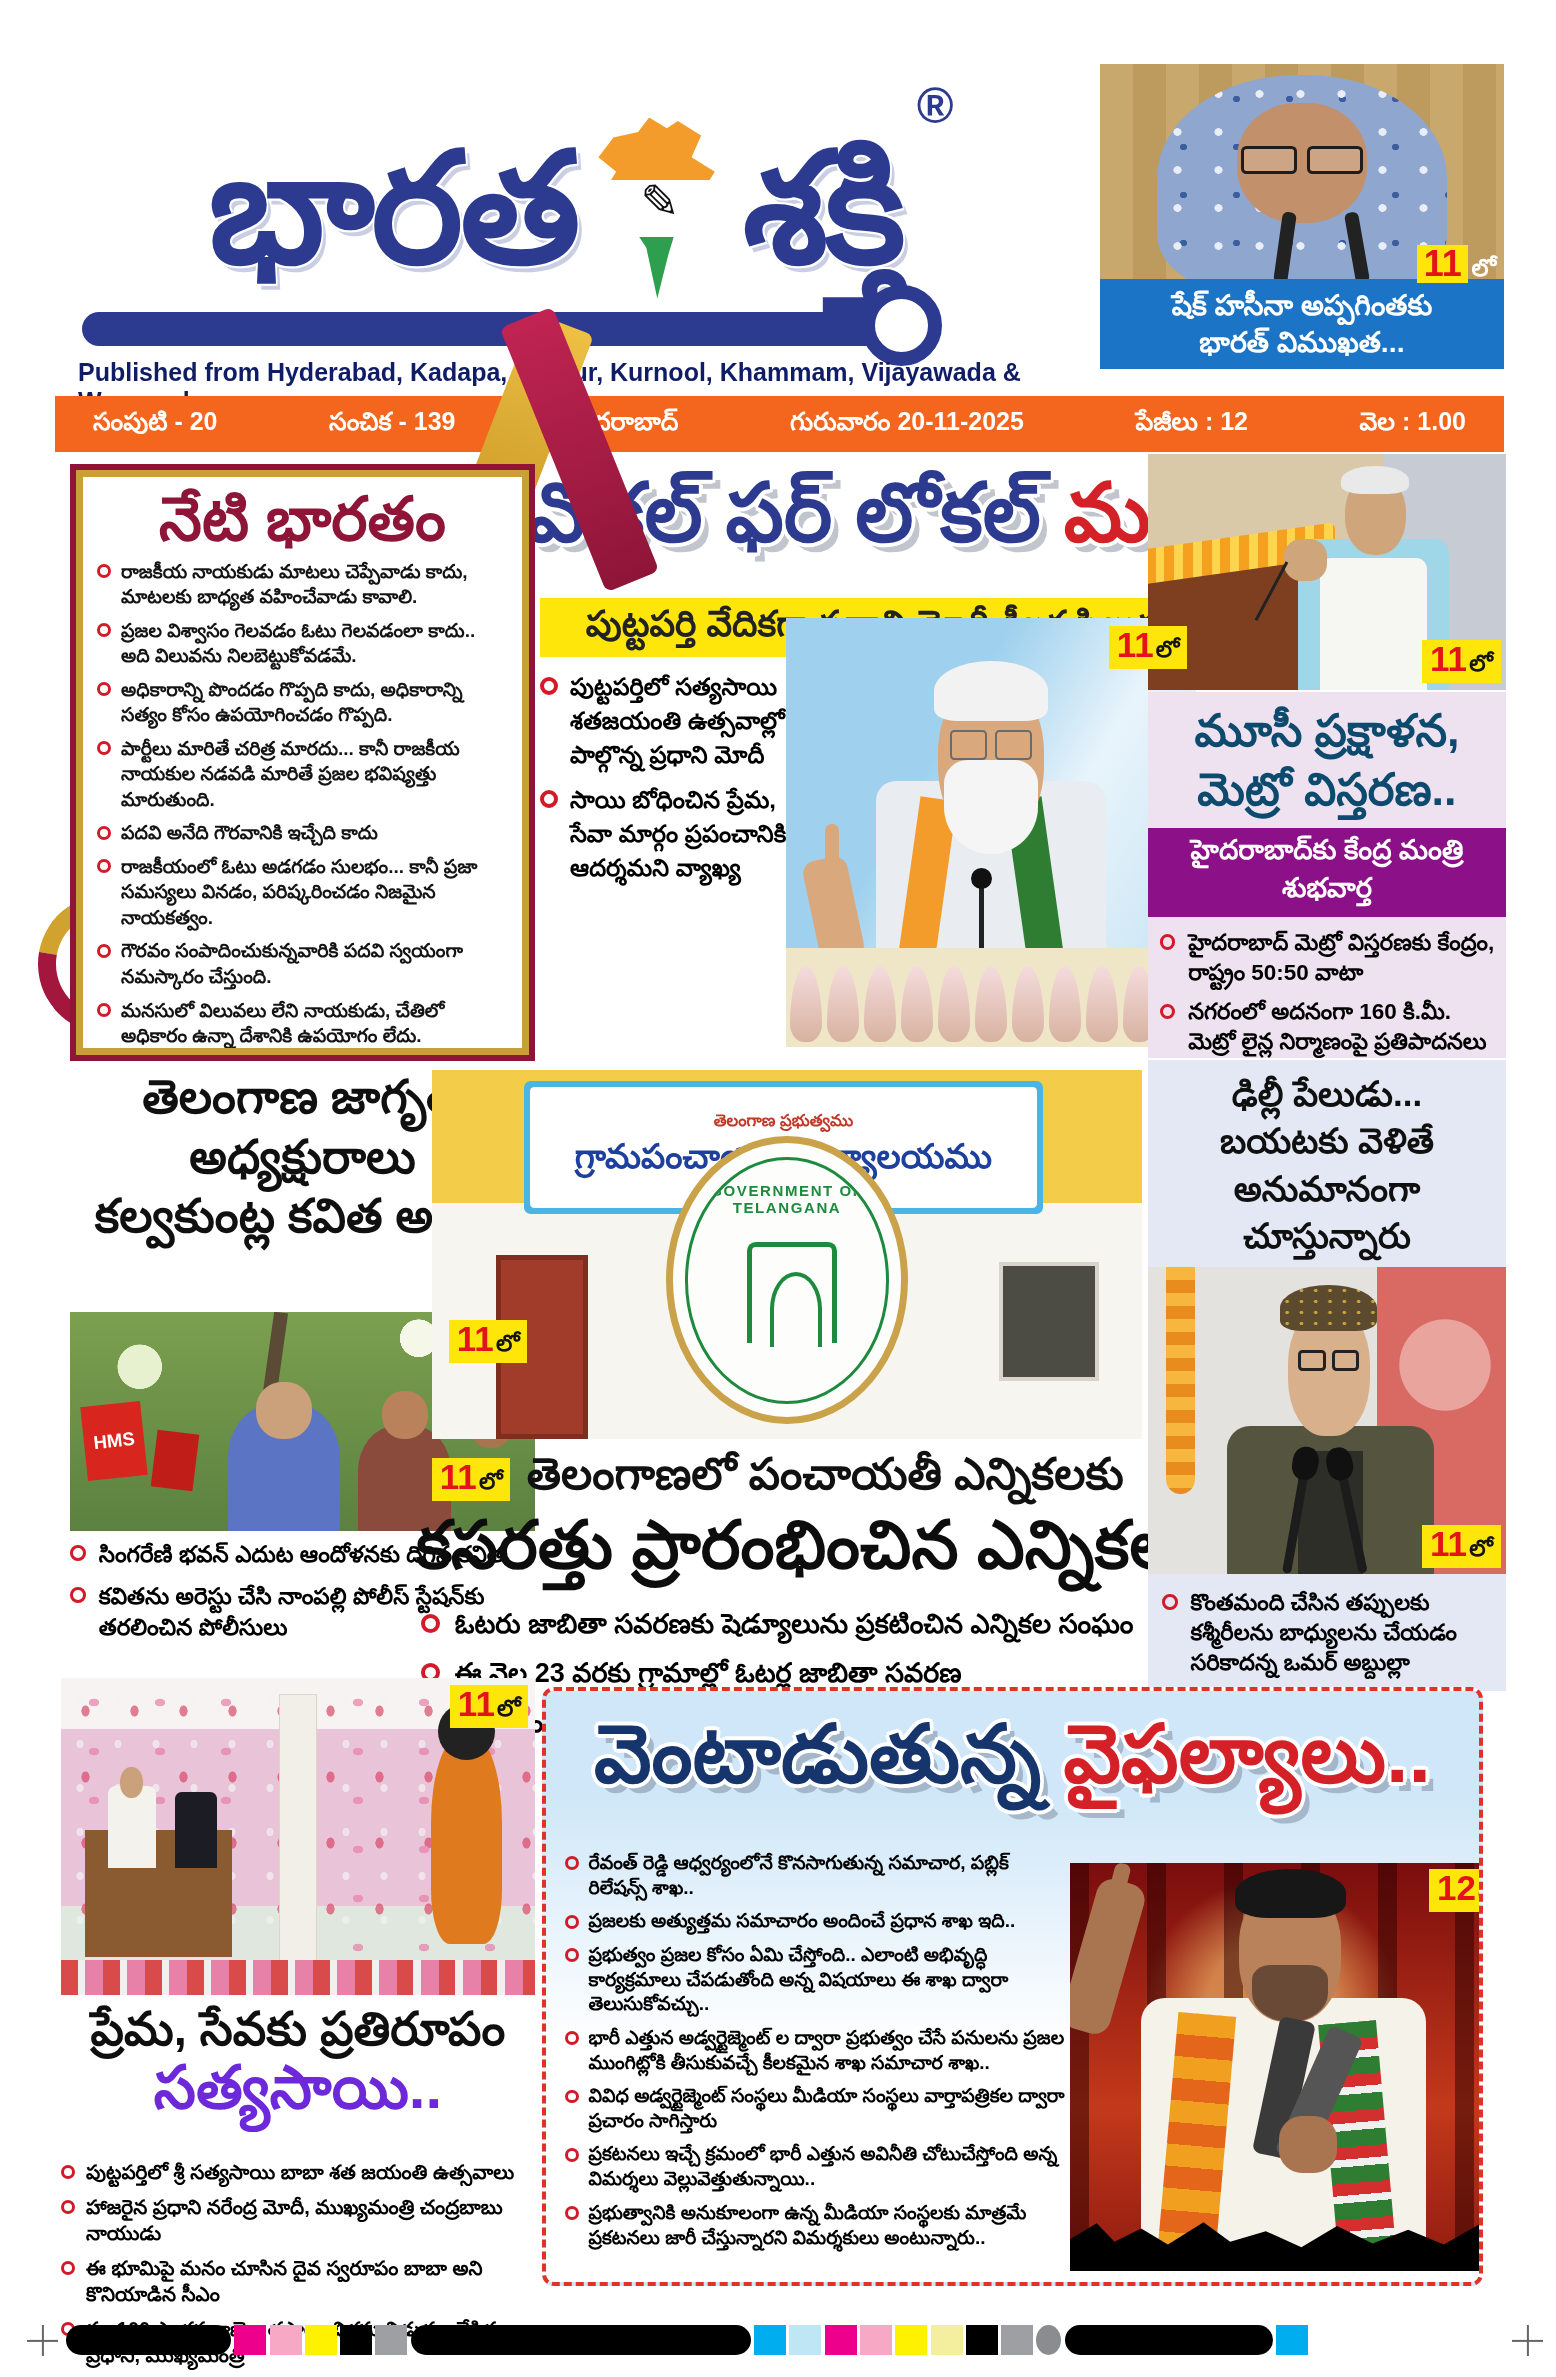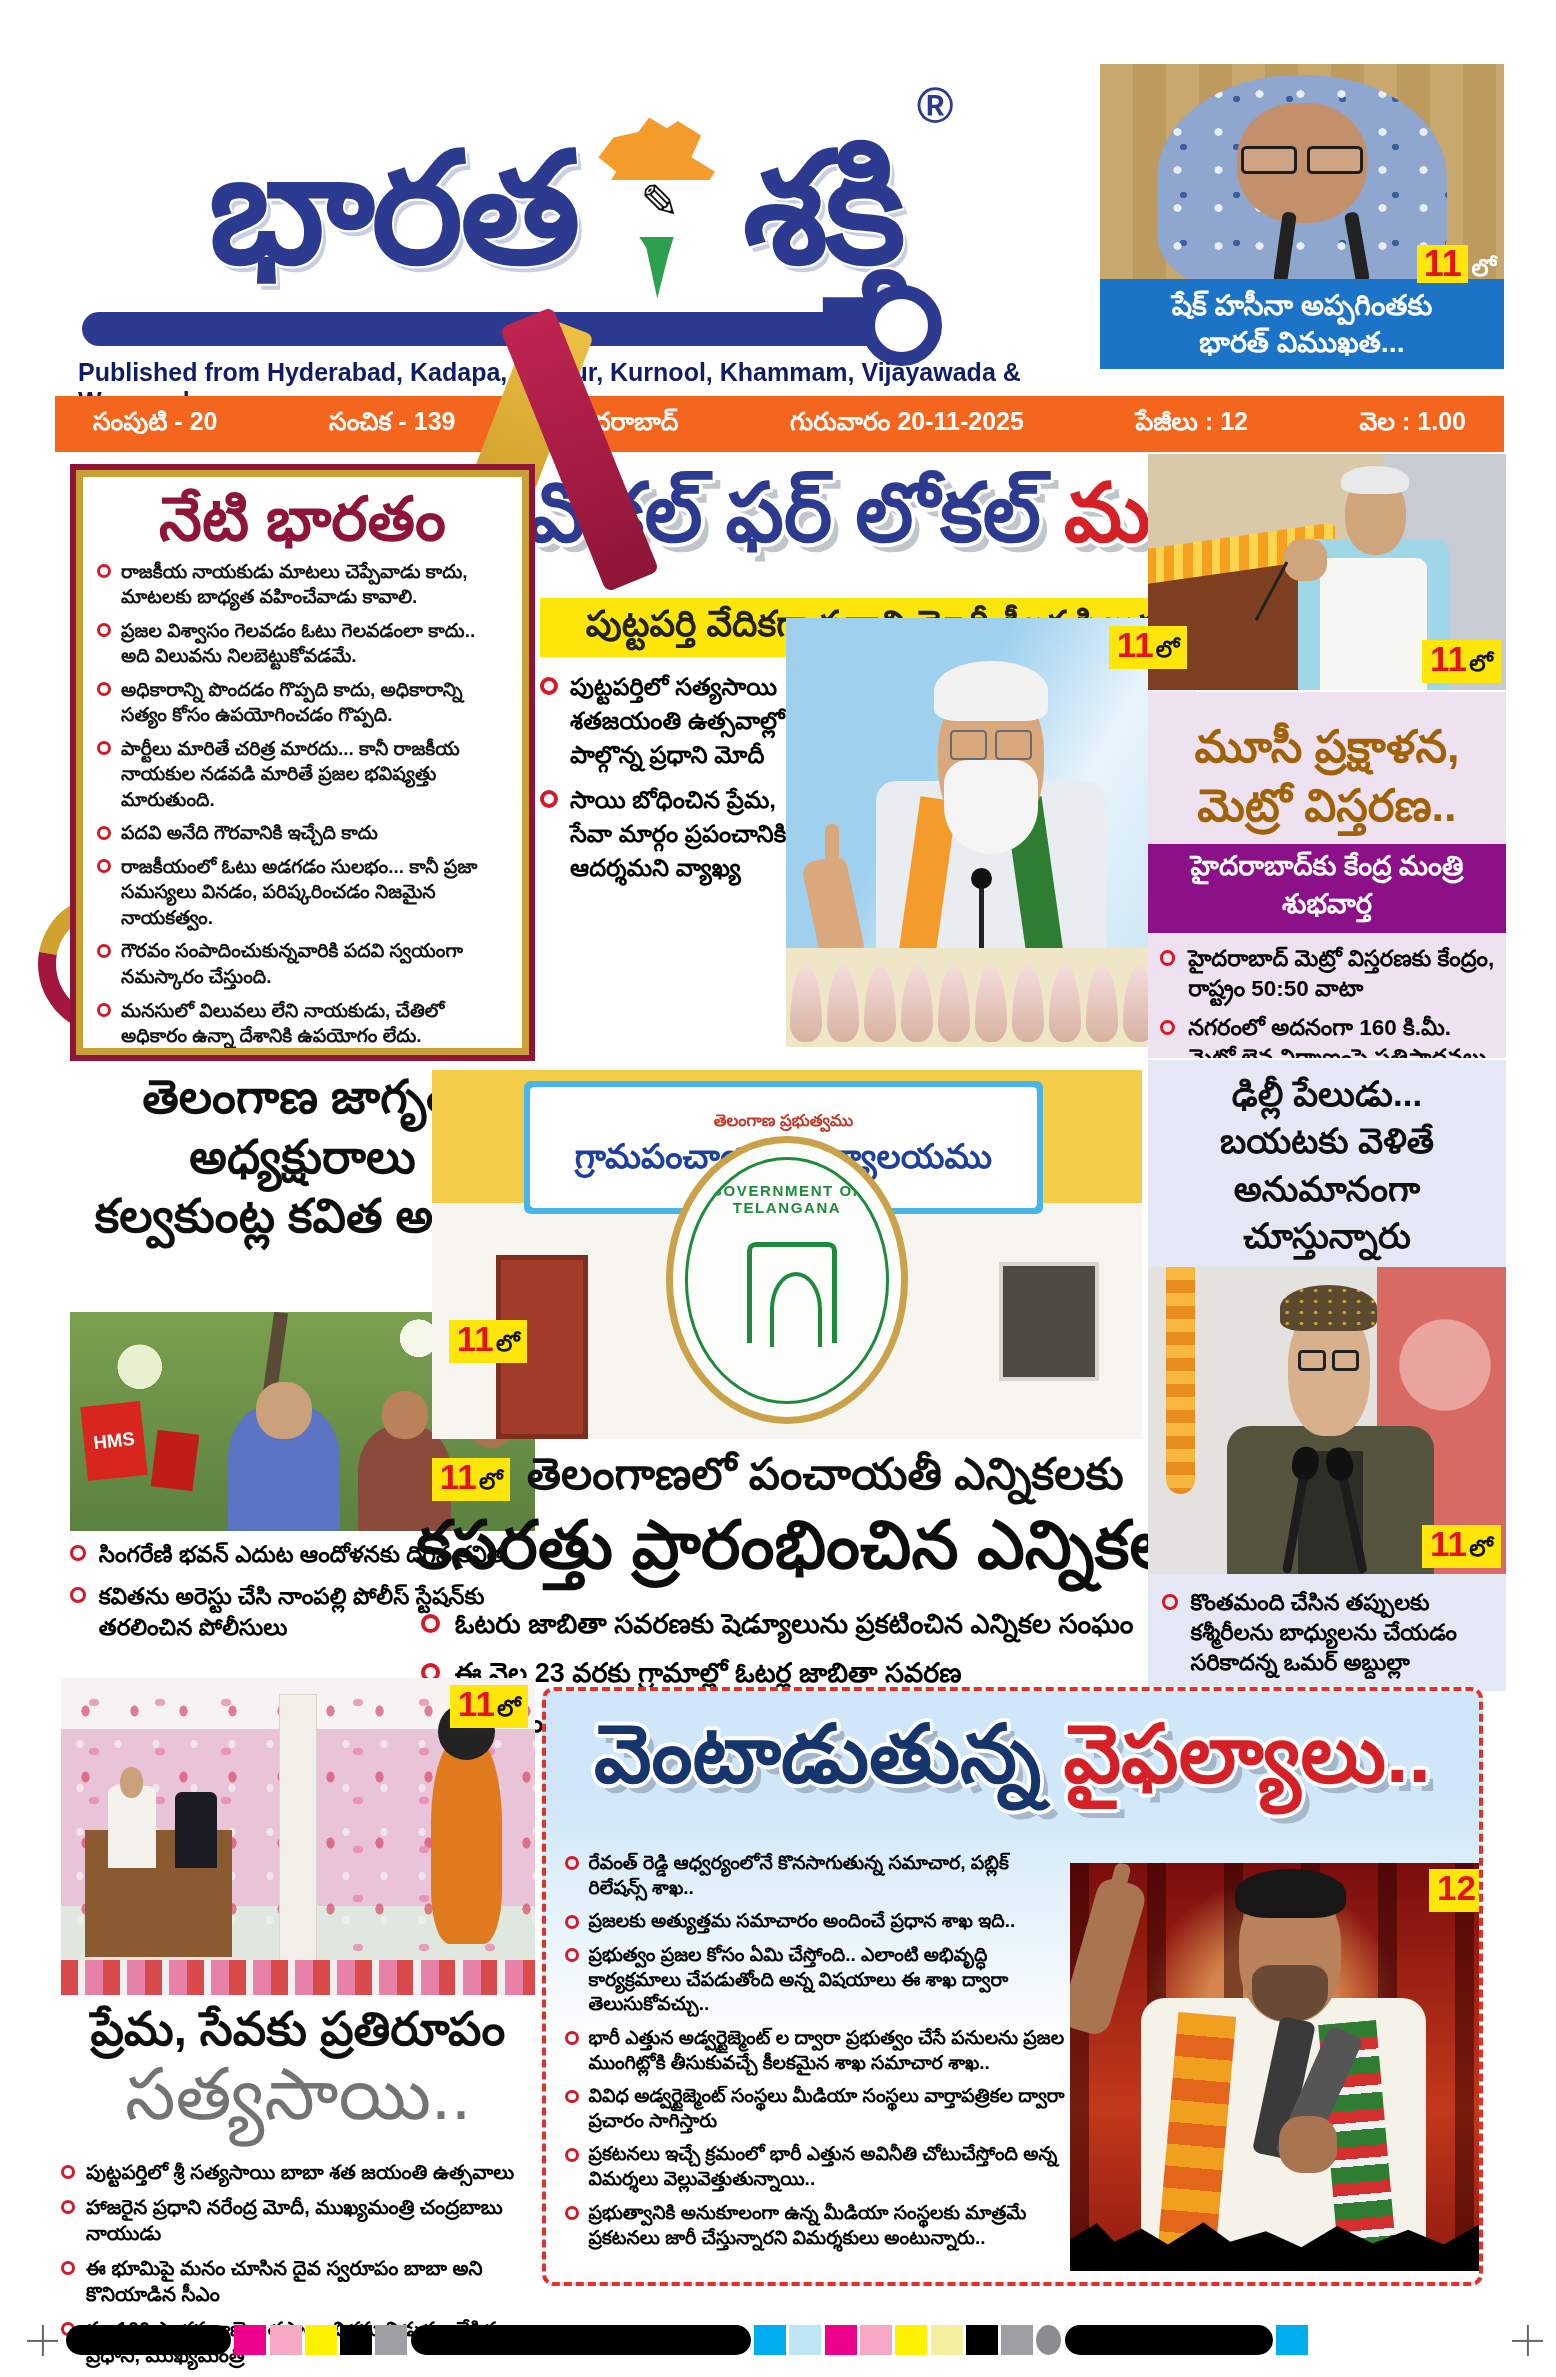--- a/index.html
+++ b/index.html
@@ -93,21 +93,21 @@
   .kh-torso{position:absolute;right:16%;bottom:0;width:42%;height:64%;background:#9fd6e8;border-radius:14.3px 14.3px 0 0;}
   .kh-shirt{position:absolute;right:22%;bottom:0;width:30%;height:56%;background:#f6f6f2;border-radius:11px 11px 0 0;}
   .kh-head{position:absolute;right:28%;top:9%;width:17%;height:34%;background:#cfa67c;border-radius:46%;}
   .kh-hair{position:absolute;right:27%;top:5%;width:19%;height:12%;background:#e9e9e9;border-radius:50% 50% 30% 30%;}
   .kh-fist{position:absolute;left:38%;top:36%;width:12%;height:18%;background:#cfa67c;border-radius:40%;}
   .kh-mic{position:absolute;left:34%;top:44%;width:2.7px;height:66px;background:#222;transform:rotate(28deg);}
   #khattar-badge{right:5.5px;bottom:6.6px;}
 
   
   #musi-box{left:1148px;top:692px;width:358px;height:366px;background:#efe2f0;box-sizing:border-box;overflow:hidden;}
-  #musi-head{font-size:45px;font-weight:800;color:#a16207;text-align:center;line-height:1.3;padding-top:26px;}
+  #musi-head{font-size:45px;font-weight:800;color:#0c4a6e;text-align:center;line-height:1.3;padding-top:10px;}
   #musi-strap{background:#8c1087;color:#fff;font-weight:700;font-size:27.4px;text-align:center;padding:6.6px 3.3px;margin:8.8px 0;}
   #musi-box .blist{font-size:22.5px;line-height:1.32;padding:2.2px 10px 0 12px;}
 
   
   #kavitha-head{left:70px;top:1067px;width:465px;text-align:center;font-weight:800;font-size:47px;line-height:1.27;color:#101010;}
   #kavitha-photo{left:70px;top:1312px;width:465px;height:219px;overflow:hidden;
      background:radial-gradient(circle at 15% 25%,#e7f0cf 0 22px,transparent 22.5px),radial-gradient(circle at 75% 12%,#f5f8e8 0 18.7px,transparent 19px),linear-gradient(#7ba04f,#5c8140);}
   .kv-trunk{position:absolute;left:42%;top:0;width:14.3px;height:60%;background:#5b4a36;transform:rotate(8deg);}
   .kv-flag{position:absolute;left:3%;top:42%;width:13%;height:34%;background:#d8261f;color:#fff;display:flex;align-items:center;justify-content:center;font-weight:800;font-size:18.7px;transform:rotate(-6deg);}
   .kv-flag2{position:absolute;left:18%;top:55%;width:9%;height:26%;background:#c01d18;transform:rotate(7deg);}
@@ -164,21 +164,21 @@
   .sai-statue{position:absolute;right:7%;top:18%;width:15%;height:66%;background:#e07a1e;border-radius:42% 42% 26% 26%;}
   .sai-hairball{position:absolute;right:8.5%;top:8%;width:12%;height:18%;background:#222;border-radius:50%;}
   .sai-podium{position:absolute;left:5%;bottom:12%;width:31%;height:40%;background:#8a5a30;}
   .sai-cbn{position:absolute;left:10%;bottom:40%;width:10%;height:26%;background:#f4f2ec;border-radius:7.7px 7.7px 0 0;}
   .sai-cbn-h{position:absolute;left:12.4%;bottom:62%;width:5%;height:10%;background:#caa17a;border-radius:46%;}
   .sai-guard{position:absolute;left:24%;bottom:40%;width:9%;height:24%;background:#1c1c24;border-radius:6.6px 6.6px 0 0;}
   .sai-bed{position:absolute;left:0;bottom:0;width:100%;height:11%;
      background:repeating-linear-gradient(90deg,#d94a4a 0 16.5px,#f0f0f0 16.5px 24px,#e781a8 24px 42px);}
   #sai-badge{right:6.6px;top:6.6px;}
   #sai-head1{left:61px;top:2001px;width:474px;text-align:center;font-size:47px;font-weight:800;color:#0f0f0f;white-space:nowrap;}
-  #sai-head2{left:61px;top:2058px;width:474px;text-align:center;font-size:72px;font-weight:400;color:#737373;line-height:1;}
+  #sai-head2{left:61px;top:2058px;width:474px;text-align:center;font-size:60px;font-weight:700;color:#6d28d9;line-height:1;}
   #sai-bullets{left:61px;top:2159px;width:481px;font-size:20px;line-height:1.3;}
 
   
   #fail-box{left:542px;top:1687px;width:941px;height:599px;border:4.4px dashed #e23127;border-radius:12px;
             background:linear-gradient(180deg,#cfe7f8 0 18%,#ffffff 60%);box-sizing:border-box;overflow:hidden;}
   #fail-head{text-align:center;margin-top:18.7px;font-size:81px;font-weight:800;line-height:1.1;white-space:nowrap;}
   #fail-bullets{position:absolute;left:18.7px;top:160px;width:507px;font-size:19px;line-height:1.31;}
   #rev-photo{position:absolute;left:524px;top:172px;width:445px;height:408px;overflow:hidden;
      background:linear-gradient(180deg,#7a0d0d,#c3391b 60%,#8f1a10);}
   .rev-bars{position:absolute;inset:0;background:repeating-linear-gradient(90deg,rgba(40,0,0,.5) 0 18.7px,transparent 18.7px 77px);}

